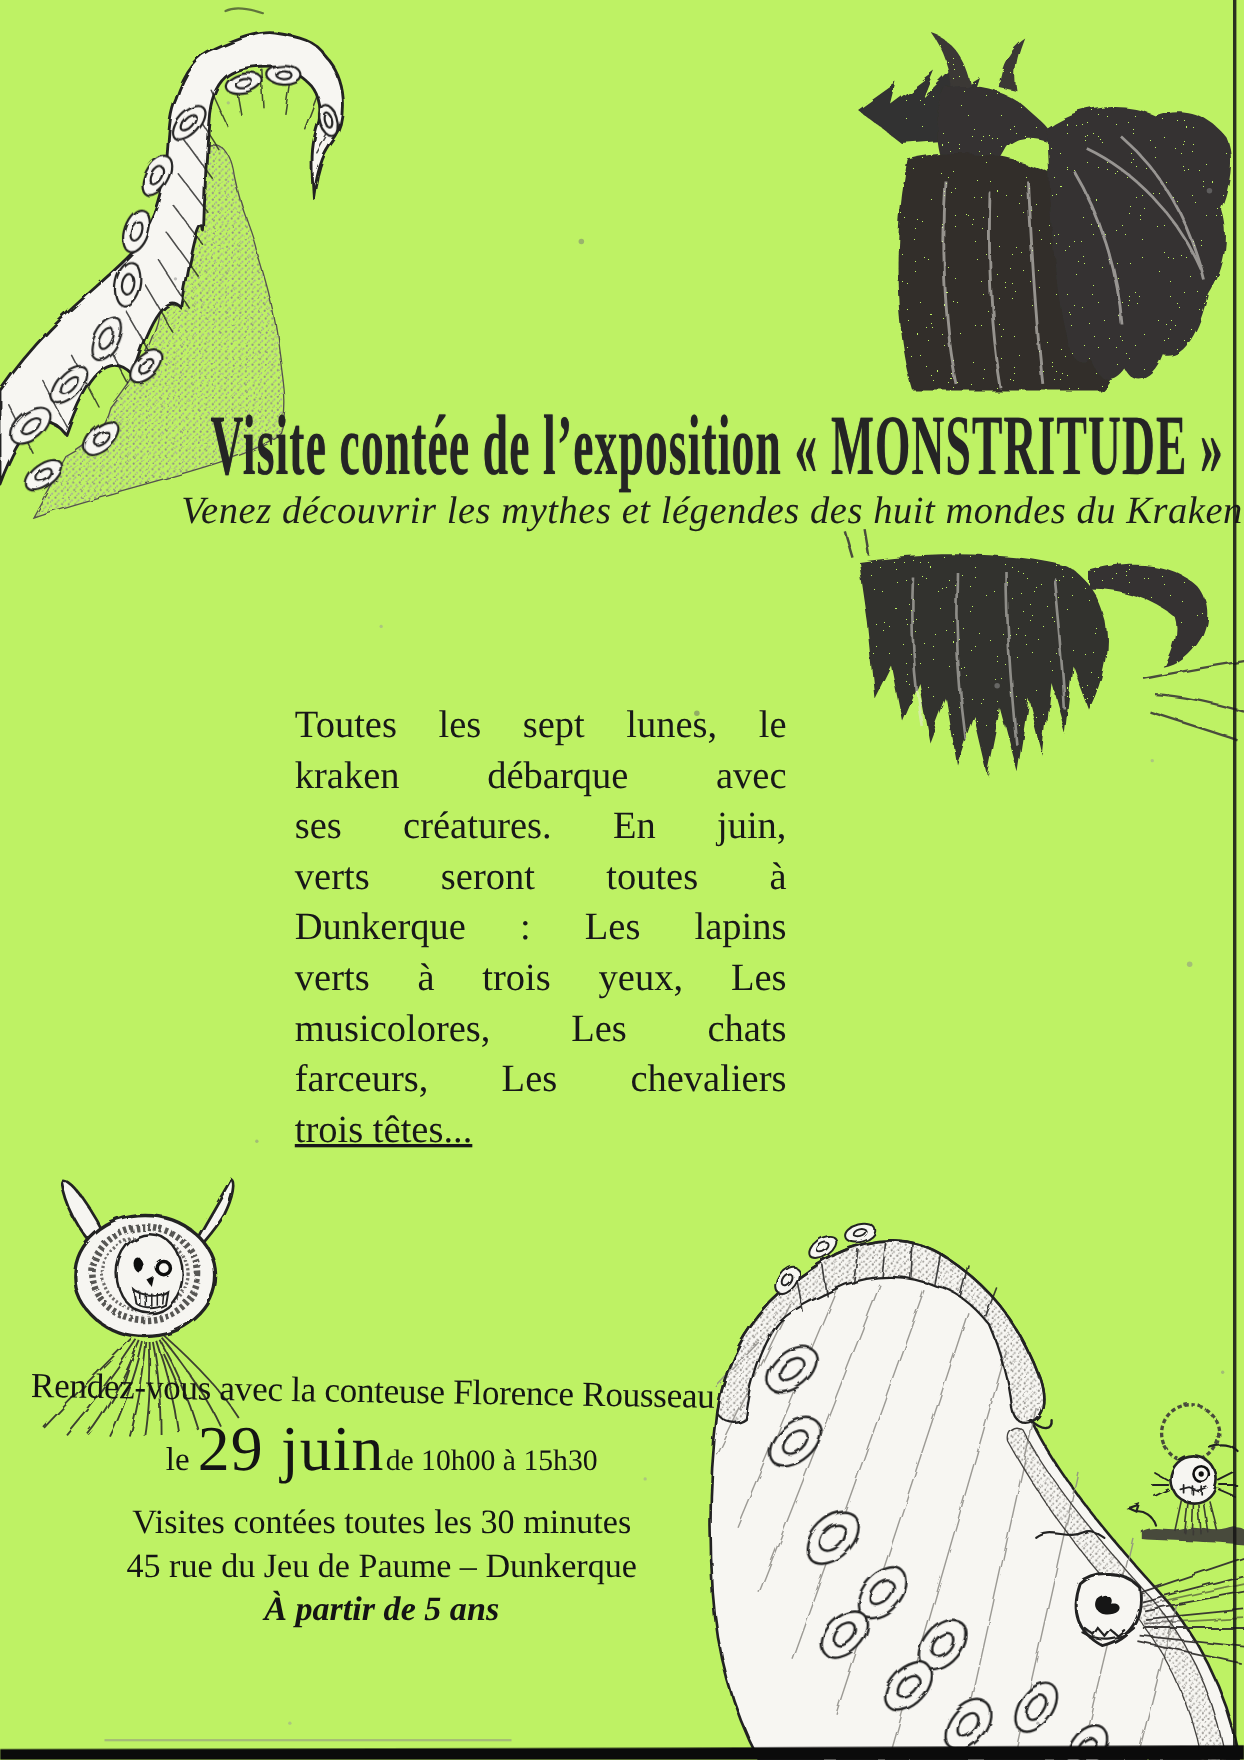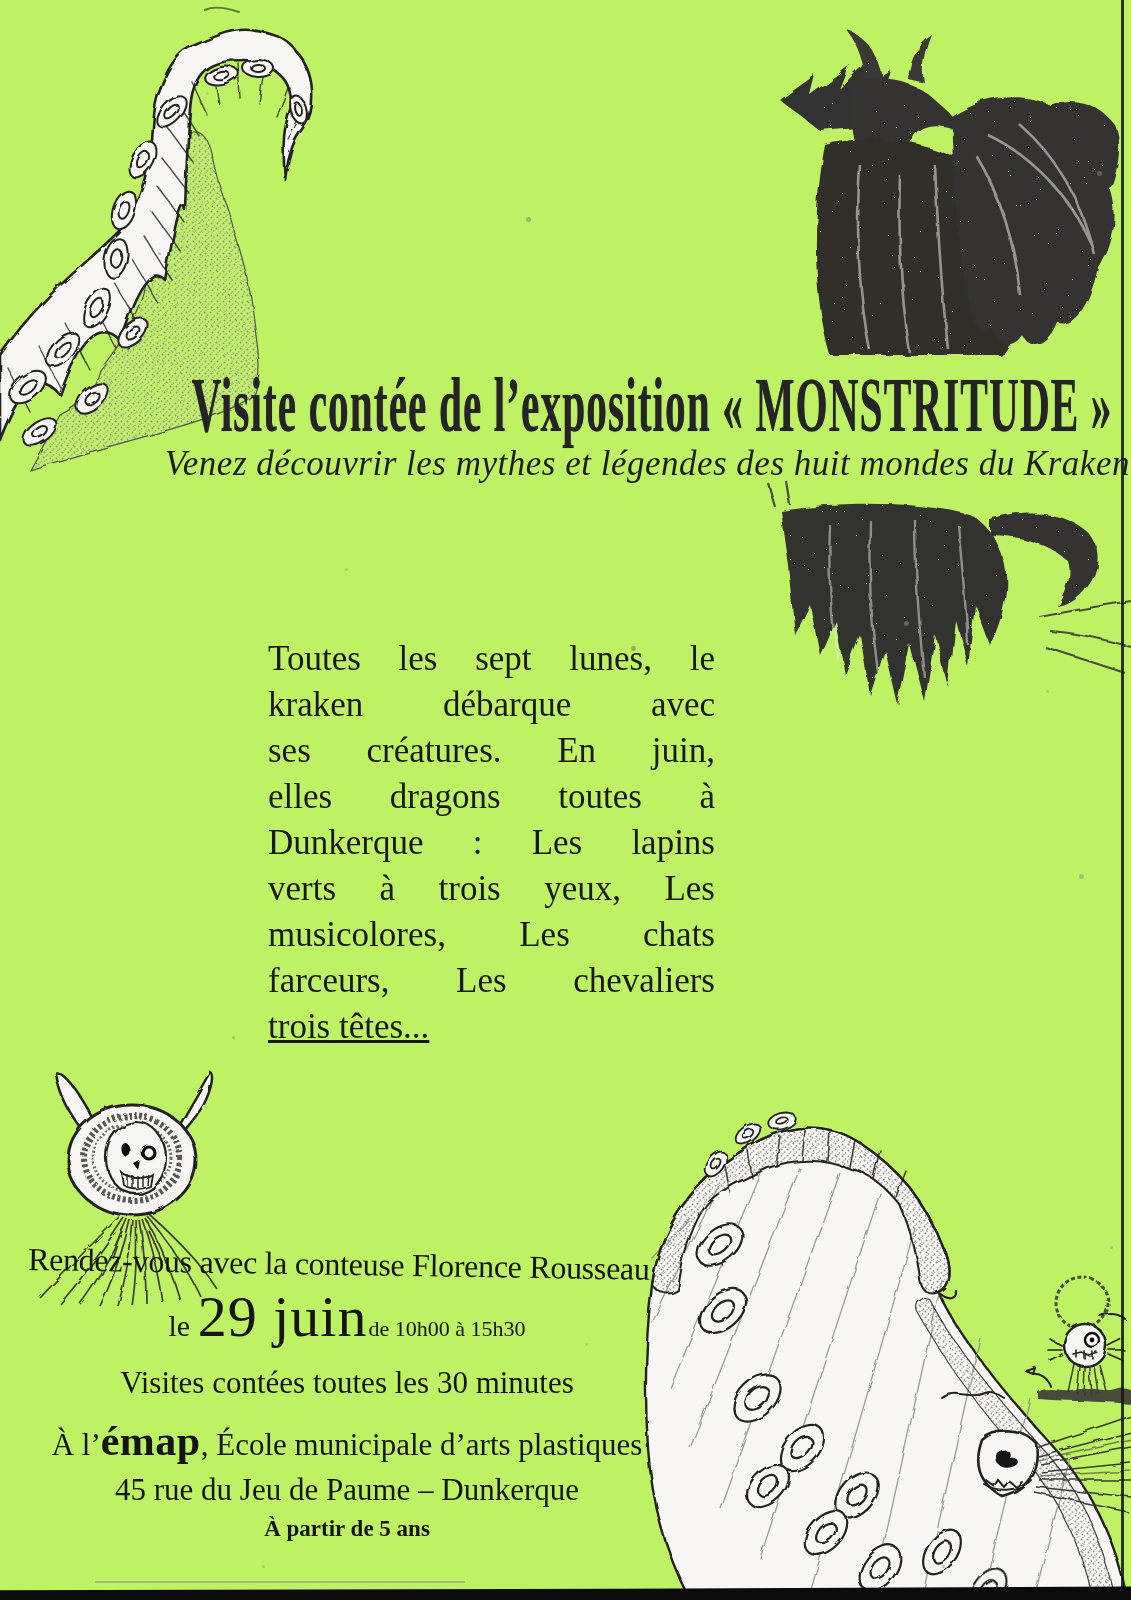--- a/index.html
+++ b/index.html
@@ -16,26 +16,26 @@
   .para{position:absolute;left:268px;top:636px;width:447px;font-size:35px;line-height:46px;
         color:#181818;}
   .para .pline{text-align:justify;text-align-last:justify;}
   .para .pline:last-child{text-align-last:left;text-decoration:underline;}
   
   .info{position:absolute;left:22px;top:1243px;width:650px;text-align:center;color:#141414;}
   .meet{font-size:32px;line-height:42px;transform:rotate(.9deg);letter-spacing:-.3px;}
   .dateline{line-height:64px;white-space:nowrap;}
   .date-prefix{font-size:30px;}
   .date-big{font-size:58px;letter-spacing:1px;}
-  .date-time{font-size:22px;margin-left:1px;}
+  .date-time{font-size:27px;margin-left:1px;}
   .freq{font-size:31px;line-height:40px;}
   .venue{font-size:31px;line-height:50px;margin-top:13px;white-space:nowrap;}
   .venue b{font-size:42px;letter-spacing:.5px;}
   .addr{font-size:31px;line-height:39px;}
-  .age{font-size:23px;line-height:40px;font-weight:700;}
+  .age{font-size:31px;line-height:40px;font-weight:700;font-style:italic;}
   
   .edge-right{position:absolute;left:1121px;top:0;width:3px;height:1588px;background:#161616;opacity:.88;}
   .edge-bottom{position:absolute;left:0;bottom:0;width:1131px;height:14px;background:#0b0b0b;
         clip-path:polygon(0 30%,55% 20%,100% 4%,100% 100%,0 100%);}
   .edge-smudge{position:absolute;left:95px;top:1581px;width:370px;height:2px;background:#8e8d88;opacity:.55;}
   .specks{position:absolute;left:0;top:0;width:3px;height:3px;border-radius:50%;background:transparent;
      box-shadow:527px 218px 0 1px #777,1098px 172px 0 1px #888,632px 647px 0 1px #666,
         905px 622px 0 1px #999,158px 252px 0 0 #888,585px 1343px 0 0 #999,942px 1565px 0 0 #777,
         262px 1565px 0 0 #999,1080px 875px 0 1px #8a8a8a,1046px 690px 0 0 #999,232px 1036px 0 0 #888,
         700px 1210px 0 0 #999,345px 568px 0 0 #999,1110px 1246px 0 0 #888,206px 92px 0 0 #999;
@@ -211,21 +211,21 @@
   </svg>
 
   <div class="title">Visite contée de l’exposition « MONSTRITUDE »</div>
   <div class="subtitle">Venez découvrir les mythes et légendes des huit mondes du Kraken.</div>
 
   <div class="para">
 
   <div class="pline">Toutes les sept lunes, le</div>
       <div class="pline">kraken débarque avec</div>
       <div class="pline">ses créatures. En juin,</div>
-      <div class="pline">elles dragons toutes à</div>
+      <div class="pline">verts seront toutes à</div>
       <div class="pline">Dunkerque : Les lapins</div>
       <div class="pline">verts à trois yeux, Les</div>
       <div class="pline">musicolores, Les chats</div>
       <div class="pline">farceurs, Les chevaliers</div>
       <div class="pline">trois têtes...</div>
     </div>
 
   <svg style="left:28px;top:1058px" width="210" height="250" viewBox="0 0 210 250">
     <g filter="url(#rough)">
       <path d="M60,78 C45,62 32,40 28,16 C30,14 38,18 46,30 C56,44 64,58 70,72 Z" fill="#f6f5f1" stroke="#232323" stroke-width="2.5"></path>
@@ -260,21 +260,20 @@
       <path d="M121,156 C150,182 176,210 190,232"></path>
       <path d="M95,170 C90,180 88,190 84,200"></path>
       <path d="M120,172 C126,184 130,194 134,204"></path>
     </g>
   </svg>
 
   <div class="info">
     <div class="meet">Rendez-vous avec la conteuse Florence Rousseau :</div>
     <div class="dateline"><span class="date-prefix">le </span><span class="date-big">29 juin</span><span class="date-time">de 10h00 à 15h30</span></div>
     <div class="freq">Visites contées toutes les 30 minutes</div>
-    <div class="venue"><span>À l’</span><b>émap</b><span>, École municipale d’arts plastiques</span></div>
     <div class="addr">45 rue du Jeu de Paume – Dunkerque</div>
     <div class="age">À partir de 5 ans</div>
   </div>
 
   <svg style="left:630px;top:1088px" width="501" height="512" viewBox="0 0 501 512">
 
     <path d="M22,197 C30,140 60,90 130,52 C165,35 200,35 230,55 C265,78 295,110 315,164
              C322,185 318,200 308,204 C330,250 370,300 420,355 C458,395 485,450 496,505
              L496,512 L60,512 C38,470 22,420 18,360 C14,300 16,245 22,197 Z" fill="#f7f6f2" stroke="#232323" stroke-width="2.4" filter="url(#rough)"></path>
 

